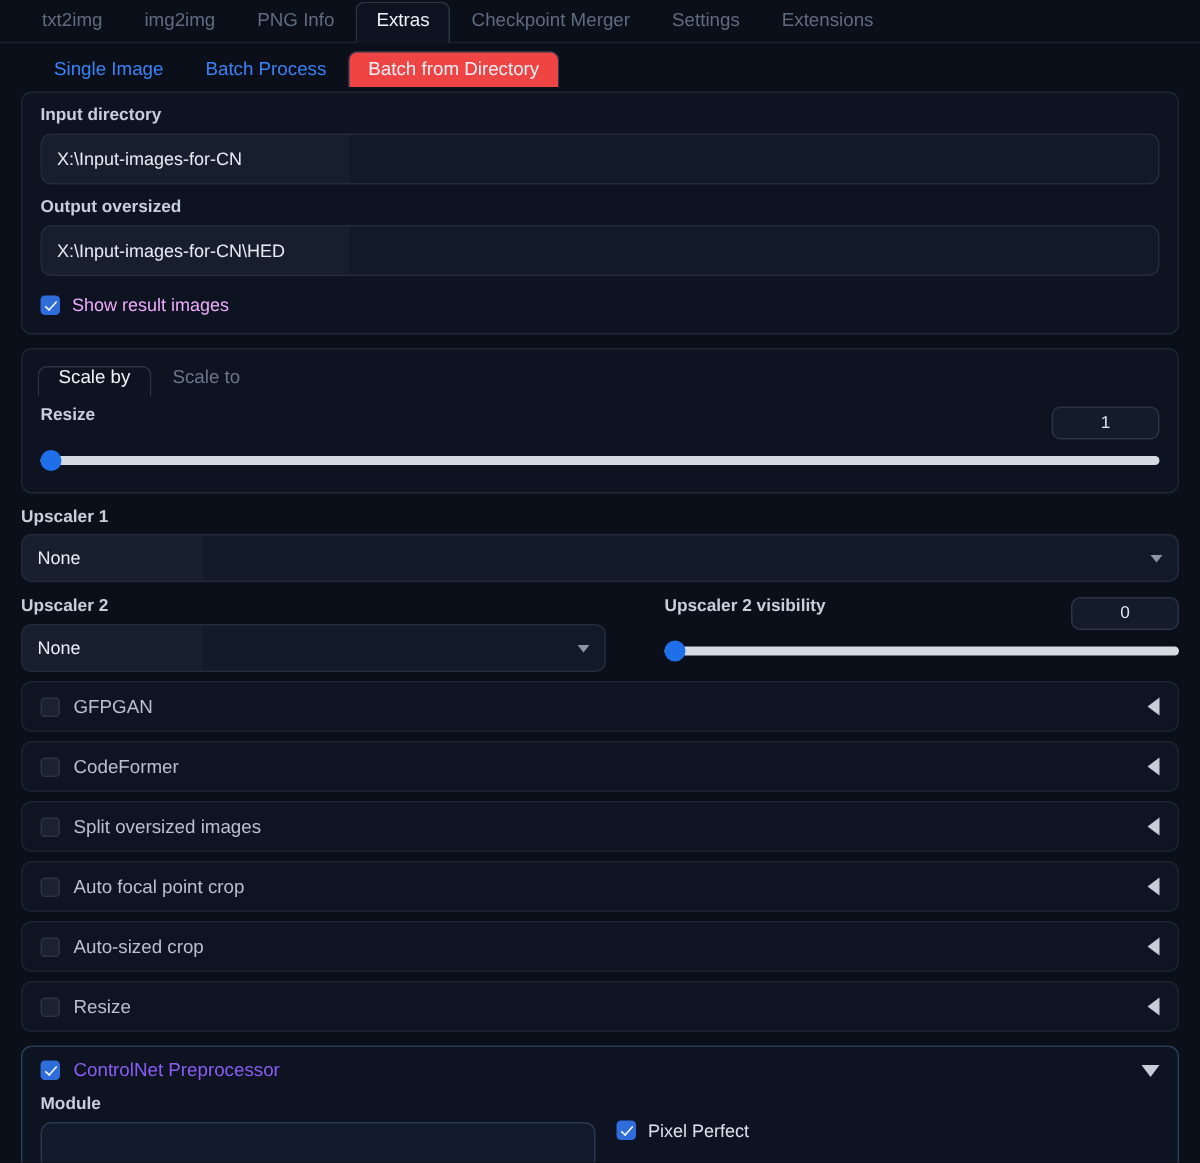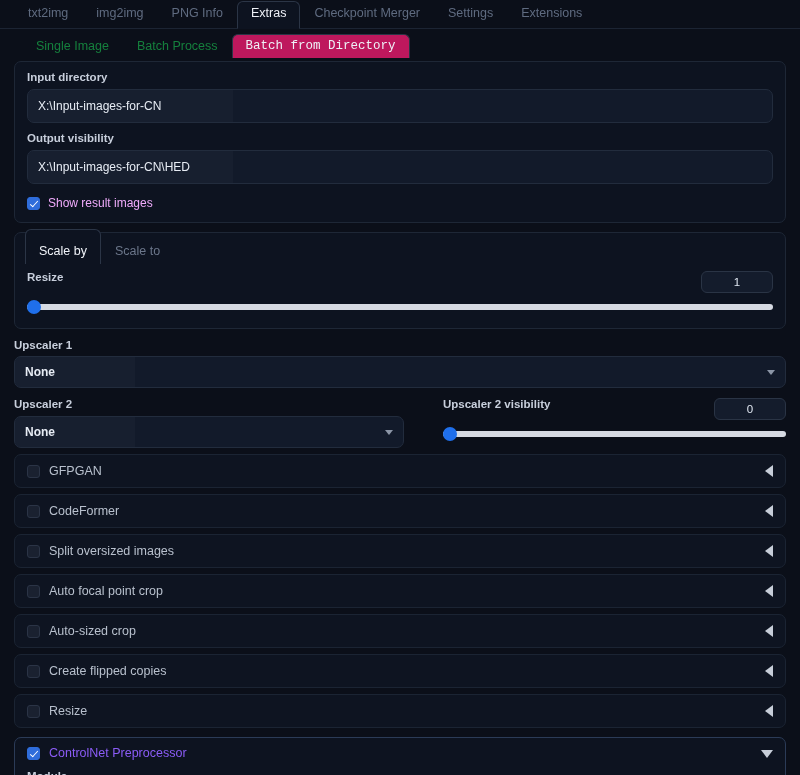--- a/index.html
+++ b/index.html
@@ -51,36 +51,35 @@
   
   .sub-tabs {
     display: flex;
     align-items: flex-end;
     height: 28px;
     padding-left: 22px;
     background: #0b0f19;
   }
   .sub-tab {
     font-size: 12.5px;
-    color: #15803d;
+    color: #3b82f6;
     padding: 5px 13px 6px 13px;
     line-height: 1;
     white-space: nowrap;
     cursor: pointer;
     border: 1px solid transparent;
     border-bottom: none;
     border-radius: 6px 6px 0 0;
     position: relative;
     top: 1px;
   }
   .sub-tab.active {
     color: #eef1f7;
-    background: #be185d;
+    background: #ef4444;
     border-color: #2b3546;
-    font-family: Liberation Mono, monospace;
   }
 
   
   .content {
     padding: 0 14px;
   }
 
   .panel {
     background: #0d1320;
     border: 1px solid #1e2736;
@@ -174,21 +173,21 @@
   }
   .scale-tabs {
     display: flex;
     align-items: flex-end;
     padding: 6px 0 0 10px;
     height: 30px;
   }
   .scale-tab {
     font-size: 12.5px;
     color: #6b768a;
-    padding: 15px 13px 6px 13px;
+    padding: 0 13px 6px 13px;
     line-height: 1;
     cursor: pointer;
     border: 1px solid transparent;
     border-bottom: none;
     border-radius: 6px 6px 0 0;
     position: relative;
     top: 1px;
     text-align: center;
   }
   .scale-tab.active {
@@ -251,21 +250,20 @@
     border-radius: 7px;
     color: #e7ecf4;
     font-size: 12px;
     padding: 0 10px;
     display: flex;
     align-items: center;
     justify-content: space-between;
     cursor: pointer;
     position: relative;
     overflow: hidden;
-    font-weight: bold;
   }
   .dropdown::before {
     content: "";
     position: absolute;
     left: 0; top: 0; bottom: 0;
     width: 120px;
     background: rgba(255,255,255,0.022);
     pointer-events: none;
   }
   .dropdown span { position: relative; z-index: 1; }
@@ -386,21 +384,21 @@
   <div class="content">
 
     <div class="panel">
       <div class="field-label">Input directory</div>
       <div class="textbox">
         <span>X:\Input-images-for-CN</span>
       </div>
 
       <div class="gap"></div>
 
-      <div class="field-label">Output visibility</div>
+      <div class="field-label">Output oversized</div>
       <div class="textbox">
         <span>X:\Input-images-for-CN\HED</span>
       </div>
 
       <div class="cb-row">
         <div class="cb on"></div>
         <div class="cb-label">Show result images</div>
       </div>
     </div>
 
@@ -466,25 +464,20 @@
         <div class="tri-left"></div>
       </div>
       <div class="acc">
         <div class="cb off"></div>
         <div class="acc-title">Auto focal point crop</div>
         <div class="tri-left"></div>
       </div>
       <div class="acc">
         <div class="cb off"></div>
         <div class="acc-title">Auto-sized crop</div>
-        <div class="tri-left"></div>
-      </div>
-      <div class="acc">
-        <div class="cb off"></div>
-        <div class="acc-title">Create flipped copies</div>
         <div class="tri-left"></div>
       </div>
       <div class="acc">
         <div class="cb off"></div>
         <div class="acc-title">Resize</div>
         <div class="tri-left"></div>
       </div>
     </div>
 
     <div class="cn-panel">

